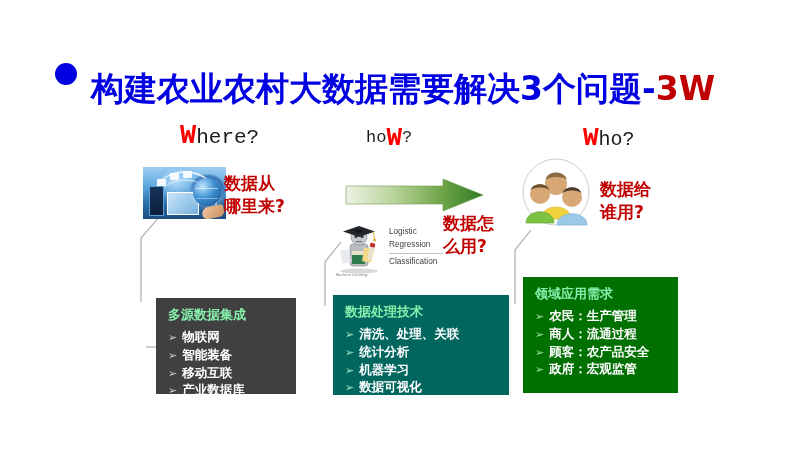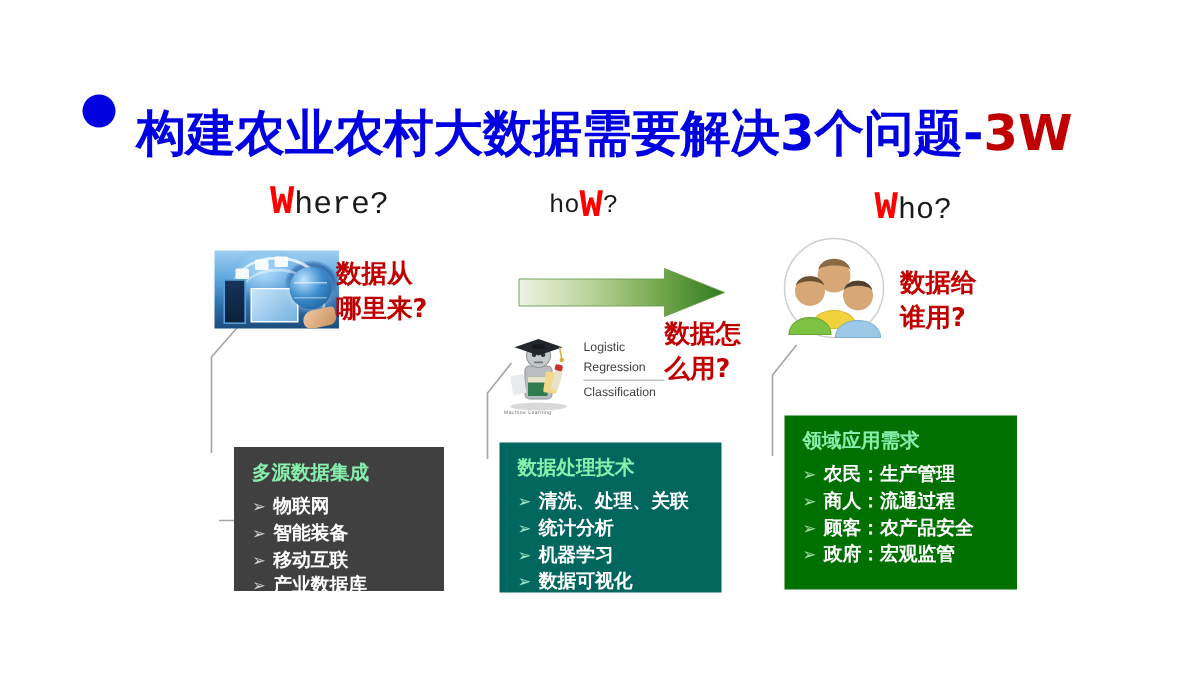--- a/index.html
+++ b/index.html
@@ -121,21 +121,21 @@
   .box{position:absolute;padding:8px 10px 10px 12px;box-sizing:border-box;}
   .box-title{font-size:13px;font-weight:bold;color:#86efac;margin-bottom:4px;
              white-space:nowrap;font-family:Liberation Mono, monospace;}
   .box ul{list-style:none;margin:0;padding:0;}
   .box li{font-size:12.5px;font-weight:bold;color:#ffffff;line-height:1.42;
           white-space:nowrap;display:flex;align-items:baseline;
           font-family:"DejaVu Sans","Liberation Sans",sans-serif;}
   .bullet-arrow{color:#cfcfcf;font-size:11px;margin-right:5px;font-weight:normal;
                 font-family:"DejaVu Sans",sans-serif;}
   #box-source{left:156px;top:298px;width:140px;height:96px;background:#404040;}
-  #box-process{left:333px;top:295px;width:148px;height:100px;background:#00665E;}
+  #box-process{left:333px;top:295px;width:176px;height:100px;background:#00665E;}
   #box-apply{left:523px;top:277px;width:155px;height:116px;background:#007000;}
   #box-process .bullet-arrow,#box-apply .bullet-arrow{color:#9fe8c8;}
   #box-apply .bullet-arrow{color:#9fe0a0;}
 </style>
 </head>
 <body>
 
 <div id="slide">
 
   <div class="title-row">

